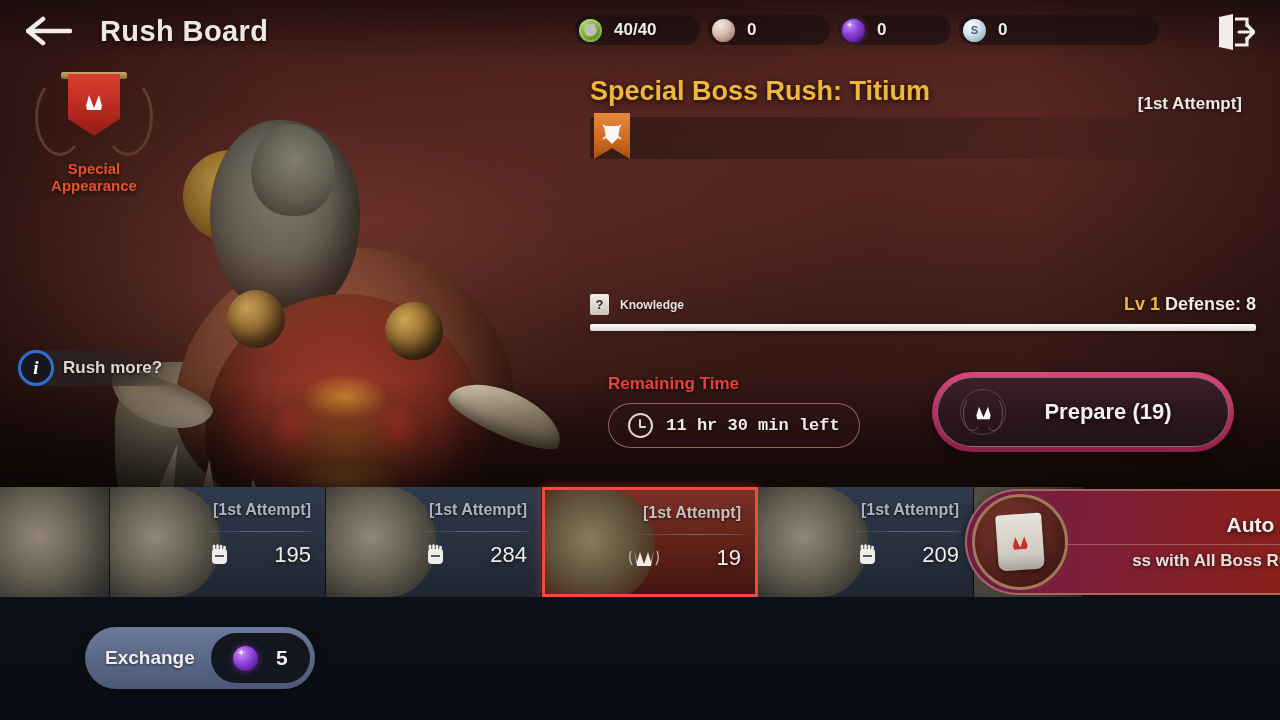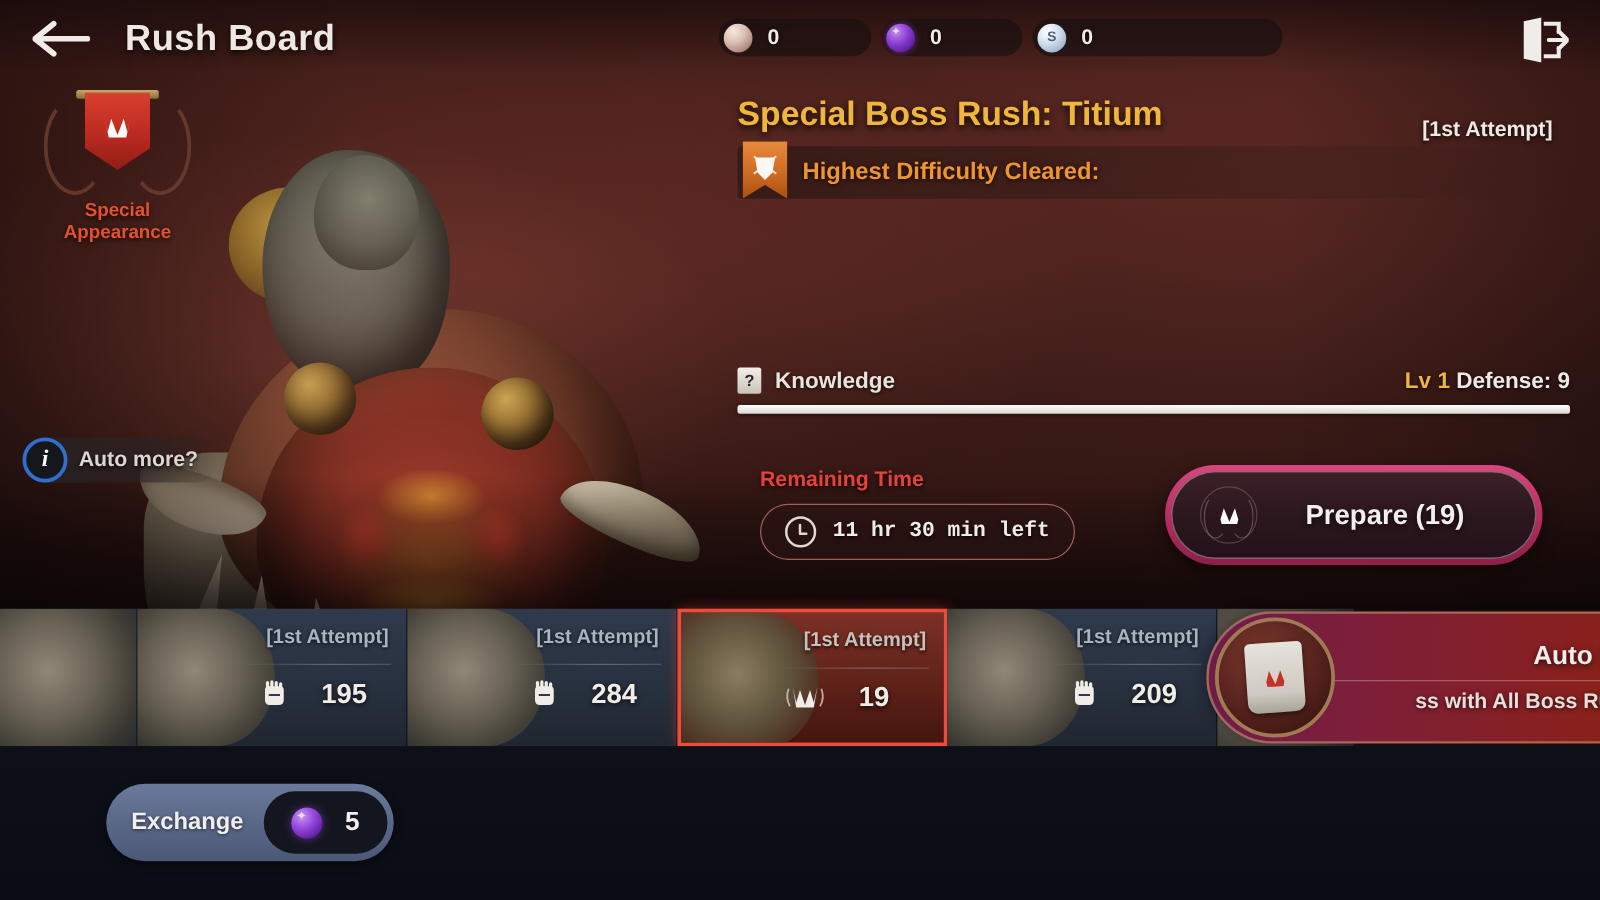--- a/index.html
+++ b/index.html
@@ -270,21 +270,21 @@
 
   .knowledge-block { position: absolute; left: 590px; top: 294px; width: 666px; z-index: 25; }
   .knowledge-row { display: flex; align-items: center; }
   .know-ico {
     width: 19px; height: 21px; border-radius: 2px;
     background: linear-gradient(180deg, #f2efe9, #c9c3ba);
     color: #2a2520; font-size: 13px; font-weight: bold;
     display: flex; align-items: center; justify-content: center;
     flex: 0 0 auto;
   }
-  .know-label { margin-left: 11px; font-size: 18px; font-weight: bold; color: #e9e3dd; text-shadow: 0 1px 3px rgba(0,0,0,.8); }
+  .know-label { margin-left: 11px; font-size: 12px; font-weight: bold; color: #e9e3dd; text-shadow: 0 1px 3px rgba(0,0,0,.8); }
   .know-right { margin-left: auto; font-size: 18px; font-weight: bold; color: #efe9e3; text-shadow: 0 1px 3px rgba(0,0,0,.8); }
   .know-lv { color: #f0b63c; }
   .know-bar {
     margin-top: 9px; height: 7px; border-radius: 2px;
     background: linear-gradient(180deg, #ffffff, #dcd6cf);
     box-shadow: 0 1px 4px rgba(0,0,0,.5);
   }
 
   
   .remaining-block { position: absolute; left: 608px; top: 374px; width: 252px; text-align: left; z-index: 25; }
@@ -372,21 +372,21 @@
   }
   .bcard.selected .bcard-attempt { color: #c8c0bb; }
   .bcard-sep {
     position: absolute; right: 12px; top: 44px; width: 120px; height: 1px;
     background: linear-gradient(90deg, rgba(160,170,185,0) 0%, rgba(160,170,185,.45) 60%, rgba(160,170,185,.25) 100%);
   }
   .bcard-stat {
     position: absolute; right: 14px; top: 55px; width: 140px;
     display: flex; align-items: center; justify-content: flex-end; gap: 26px;
   }
-  .bcard-val { font-size: 22px; font-weight: bold; color: #f0ece8; text-shadow: 0 1px 4px rgba(0,0,0,.8); min-width: 54px; }
+  .bcard-val { font-size: 22px; font-weight: normal; color: #f0ece8; text-shadow: 0 1px 4px rgba(0,0,0,.8); min-width: 54px; text-align: right; }
   .fist-ico { width: 24px; height: 24px; flex: 0 0 auto; }
   .crown-ico { width: 34px; height: 24px; flex: 0 0 auto; }
 
   .bcard-partial { width: 110px; }
   .bcard-partial .bcard-art { left: -20px; width: 130px; border-radius: 0; }
 
   
   .autostart {
     position: absolute; left: 965px; top: 489px; width: 330px; height: 106px;
     border-radius: 54px 0 0 54px;
@@ -475,20 +475,24 @@
   <div class="topbar">
     <div class="back-btn">
       <svg viewBox="0 0 46 30">
         <path d="M2 15 L17 3 M2 15 L17 27 M2 15 L44 15" stroke="#f2ece8" stroke-width="4.5" fill="none" stroke-linecap="round" stroke-linejoin="round"></path>
       </svg>
     </div>
     <div class="page-title">Rush Board</div>
   </div>
 
   <div class="currencies">
+    <div class="cur cur-w1">
+      <span class="cur-icon ci-energy"></span>
+      <span class="cur-val">40/40</span>
+    </div>
     <div class="cur cur-w2">
       <span class="cur-icon ci-pearl"></span>
       <span class="cur-val">0</span>
     </div>
     <div class="cur cur-w3">
       <span class="cur-icon ci-gem"></span>
       <span class="cur-val">0</span>
     </div>
     <div class="cur cur-w4">
       <span class="cur-icon ci-silver"></span>
@@ -511,44 +515,43 @@
         <svg viewBox="0 0 28 24" width="28" height="24">
           <path d="M3 2 L6 16 L9 5 L14 18 L19 5 L22 16 L25 2 L21 20 L7 20 Z" fill="#fdfcfa"></path>
         </svg>
       </div>
     </div>
     <div class="special-label">Special Appearance</div>
   </div>
 
   <div class="need-more">
     <div class="info-ico">i</div>
-    <div class="need-more-label">Auto more?</div>
+    <div class="need-more-label">Rush more?</div>
   </div>
 
   <div class="info-panel">
     <div class="boss-title">Special Boss Rush: Titium</div>
     <div class="attempt-tag">[1st Attempt]</div>
     <div class="diff-row">
       <div class="ribbon">
         <svg viewBox="0 0 22 24" width="22" height="24">
           <path d="M3 3 L19 3 L17 15 L11 21 L5 15 Z" fill="#fbf8f4"></path>
           <path d="M2 2 L20 16 M20 2 L2 16" stroke="#fbf8f4" stroke-width="1.6" opacity=".85"></path>
         </svg>
       </div>
-      <div class="diff-label">Highest Difficulty Cleared:</div>
     </div>
   </div>
 
   <div class="knowledge-block">
     <div class="knowledge-row">
       <div class="know-ico">?</div>
       <div class="know-label">Knowledge</div>
       <div class="know-right">
         <span class="know-lv"><span>Lv</span> <span>1</span></span>
-        <span>Defense: 9</span>
+        <span>Defense: 8</span>
       </div>
     </div>
     <div class="know-bar"></div>
   </div>
 
   <div class="remaining-block">
     <div class="remaining-title">Remaining Time</div>
     <div class="timer-pill">
       <span class="clock-ico"></span>
       <span class="timer-text">11 hr 30 min left</span>

